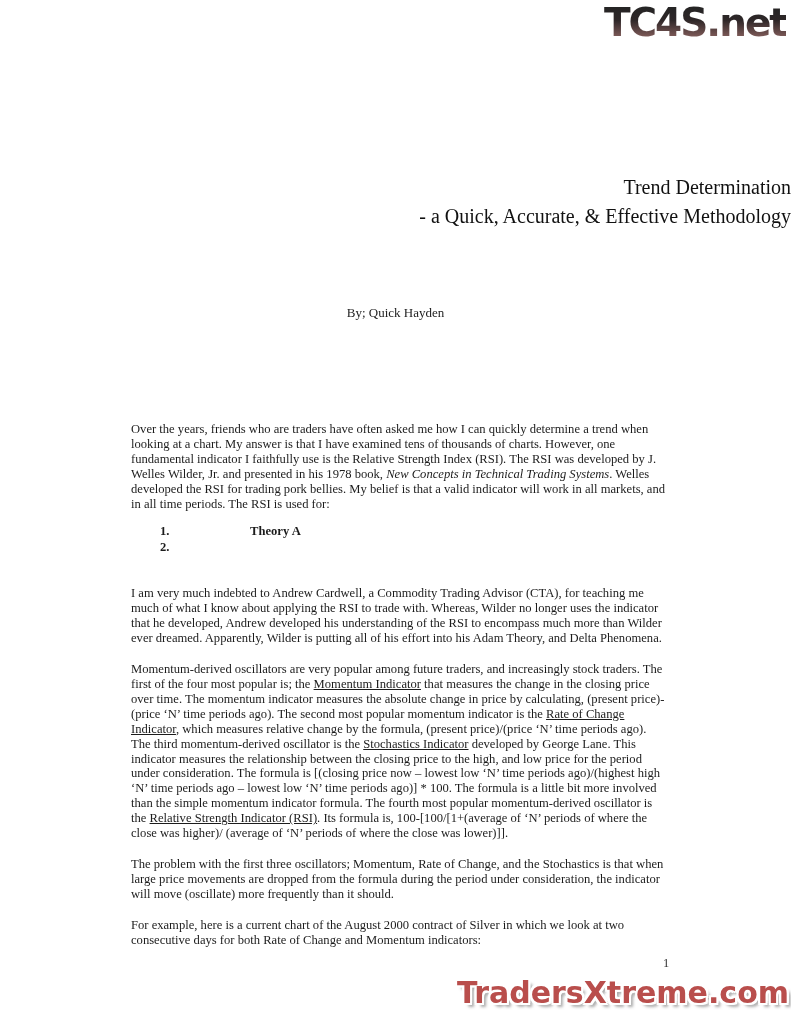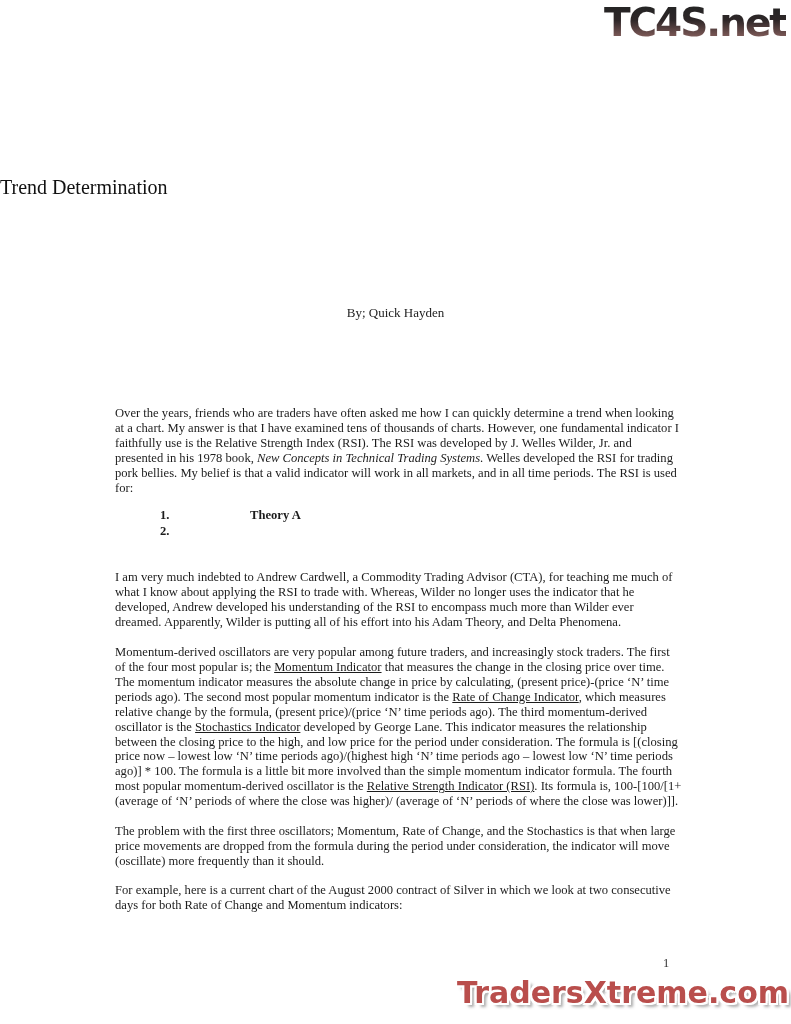--- a/index.html
+++ b/index.html
@@ -27,21 +27,21 @@
     background-clip: text;
     color: transparent;
   }
 
   
   .title {
     position: absolute;
     top: 173px;
     left: 0;
     width: 100%;
-    text-align: left;
+    text-align: right;
     font-size: 20px;
     line-height: 28.5px;
     color: #111111;
   }
 
   .byline {
     position: absolute;
     top: 305px;
     left: 0;
     width: 100%;
@@ -52,21 +52,21 @@
   
   .body-col {
     position: absolute;
     left: 115px;
     top: 406px;
     width: 567px;
     font-size: 12.6px;
     line-height: 14.9px;
     text-align: left;
   }
-  .body-col p { margin: 0; }
+  .body-col p { margin: 16px; }
   .p-intro   { margin-bottom: 13px !important; }
   .list-block{ margin-bottom: 31px; }
   .p-mid     { margin-bottom: 15px !important; }
   .p-problem { margin-bottom: 14px !important; }
 
   .seg-italic    { font-style: italic; }
   .seg-underline { text-decoration: underline; }
   .seg-bold      { font-weight: bold; }
 
   .list-row { display: flex; line-height: 15.5px; }
@@ -125,20 +125,21 @@
 </style>
 </head>
 <body>
 
 <div class="page">
 
   <div class="top-logo">TC4S.net</div>
 
   <div class="title">
     <div>Trend Determination</div>
+    <div>- a Quick, Accurate, &amp; Effective Methodology</div>
   </div>
 
   <div class="byline">By; Quick Hayden</div>
 
   <div class="body-col">
 
     <p class="p-intro"><span>Over the years, friends who are traders have often asked me how I can quickly determine a trend when looking at a chart. My answer is that I have examined tens of thousands of charts. However, one fundamental indicator I faithfully use is the Relative Strength Index (RSI). The RSI was developed by J. Welles Wilder, Jr. and presented in his 1978 book, </span><span class="seg-italic">New Concepts in Technical Trading Systems</span><span>. Welles developed the RSI for trading pork bellies. My belief is that a valid indicator will work in all markets, and in all time periods.  The RSI is used for:</span></p>
 
     <div class="list-block">
       <div class="list-row">

